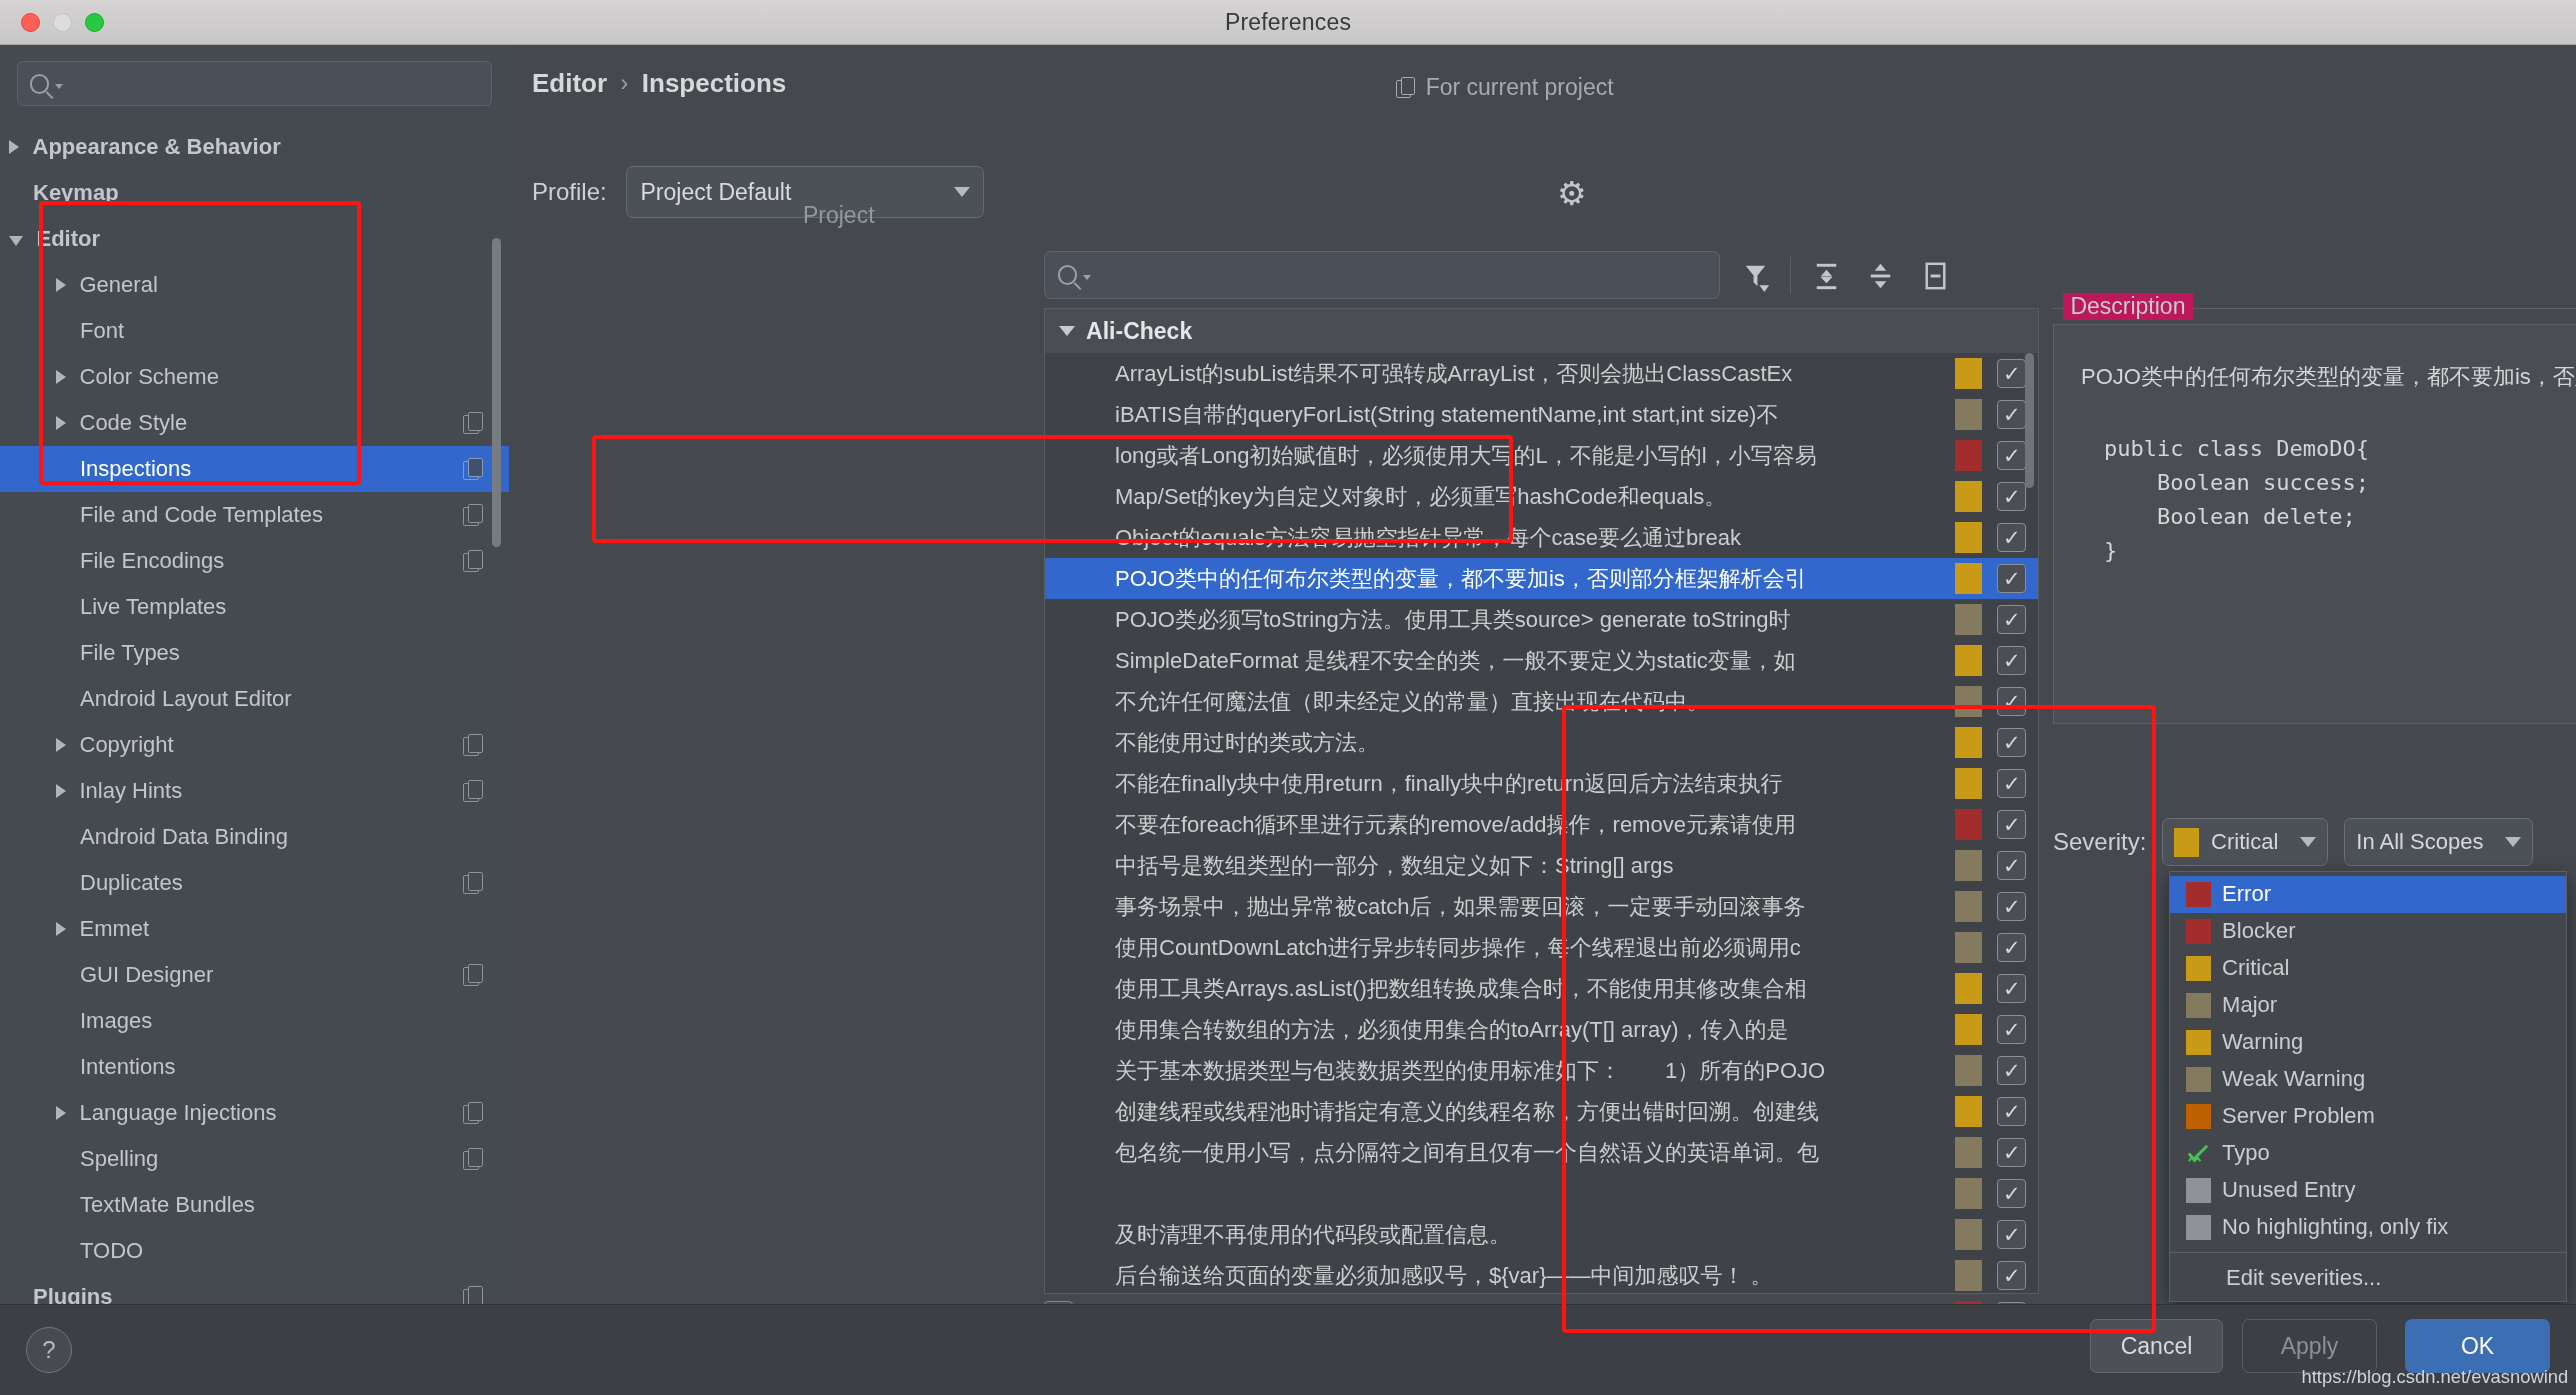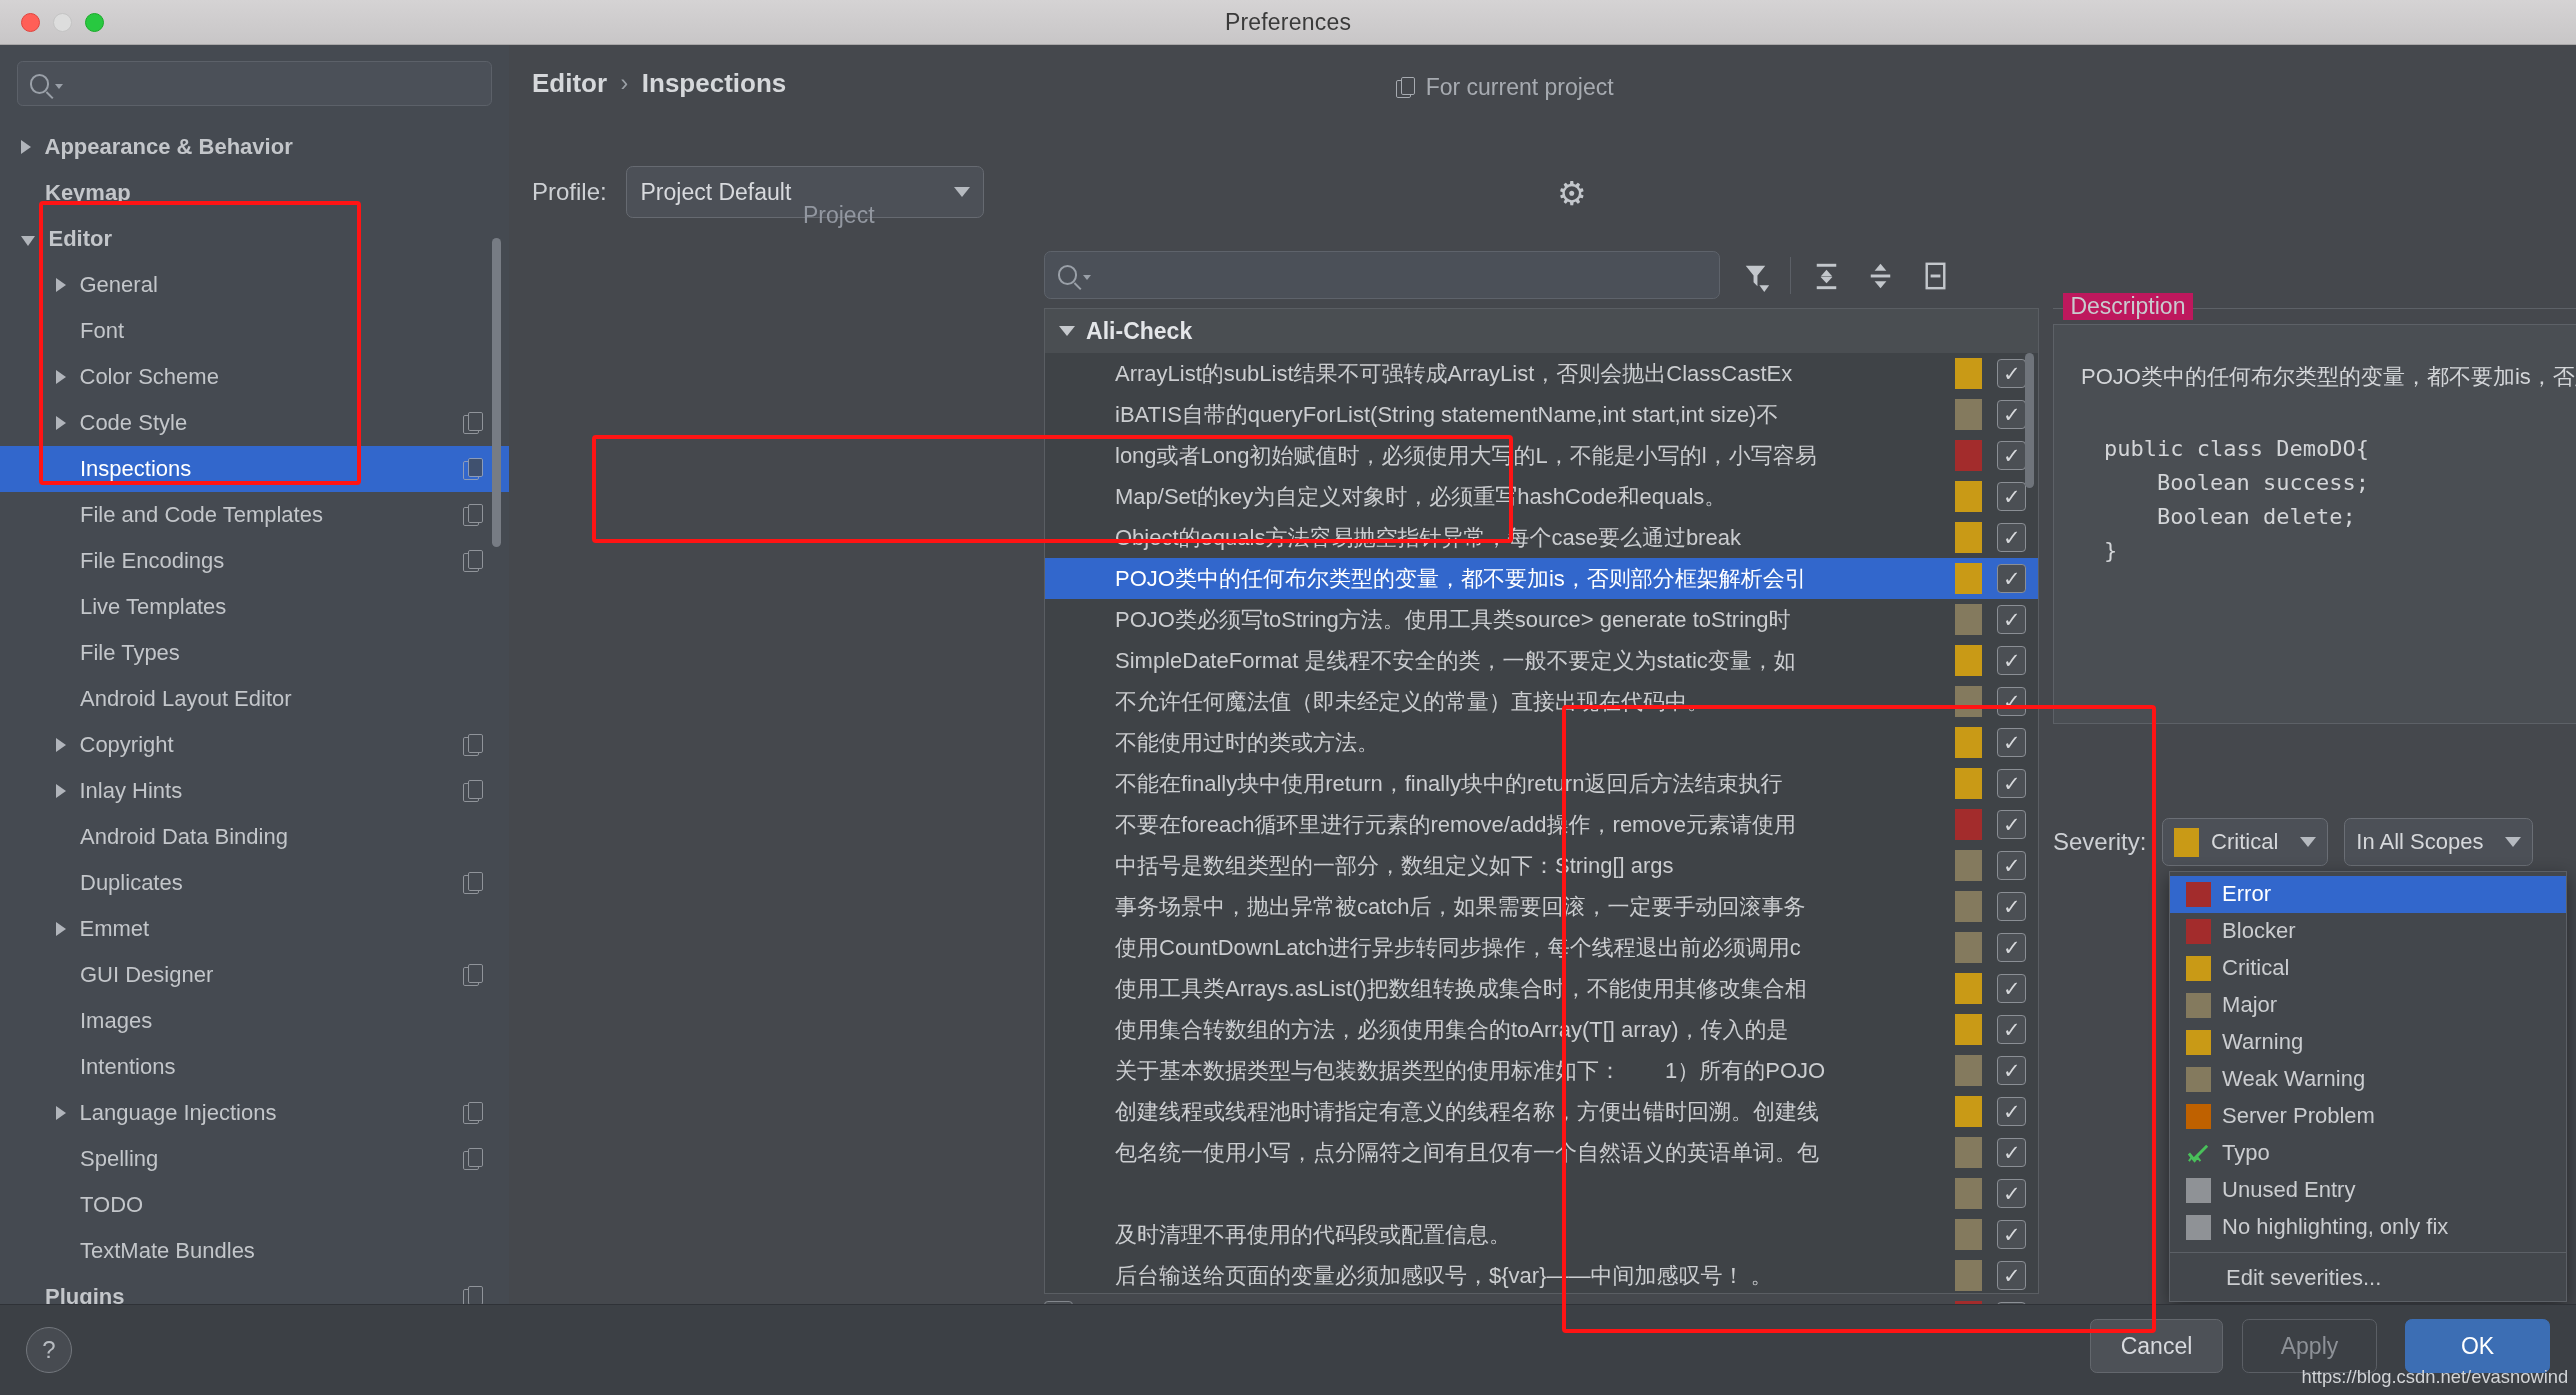--- a/index.html
+++ b/index.html
@@ -59,21 +59,21 @@
   .tree-row .arrow {
     width: 0; height: 0; flex:0 0 auto;
     border-top: 7.7px solid transparent; border-bottom: 7.7px solid transparent;
     border-left: 10.6px solid #b1b5bb; margin-right: 13.5px;
   }
   .tree-row .arrow.down {
     border-left: 7.7px solid transparent; border-right: 7.7px solid transparent;
     border-top: 10.6px solid #b1b5bb; border-bottom: none; margin-right: 13.5px; margin-top:3.9px;
   }
   .tree-row .lbl { flex: 1 1 auto; }
-  .tree-row.lvl0 { padding-left: 21px; font-weight: bold; }
+  .tree-row.lvl0 { padding-left: 9px; font-weight: bold; }
   .tree-row.lvl1 { padding-left: 56px; }
   .tree-row.lvl1.noarrow .lbl { margin-left: 24px; }
   .tree-row.lvl0.noarrow .lbl { margin-left: 24px; }
   .copy-badge {
     width: 21px; height: 21px; margin-right: 25px; position: relative; opacity:.75;
   }
   .copy-badge::before {
     content:''; position:absolute; left:0; top:2.9px; width:13.5px;height:16.4px;
     border:1.9px solid #a9adb3; border-radius:1.9px;
   }
@@ -307,24 +307,24 @@
         <div class="tree-row lvl1">
           <span class="arrow"></span>
           <span class="lbl">Language Injections</span>
           <span class="copy-badge"></span>
         </div>
         <div class="tree-row lvl1 noarrow">
           <span class="lbl">Spelling</span>
           <span class="copy-badge"></span>
         </div>
         <div class="tree-row lvl1 noarrow">
+          <span class="lbl">TextMate Bundles</span>
+        </div>
+        <div class="tree-row lvl1 noarrow">
           <span class="lbl">TODO</span>
-        </div>
-        <div class="tree-row lvl1 noarrow">
-          <span class="lbl">TextMate Bundles</span>
         </div>
         <div class="tree-row lvl0 noarrow">
           <span class="lbl">Plugins</span>
           <span class="copy-badge"></span>
         </div>
       </div>
     <div class="sb-scroll"></div>
   </div>
 
   <div class="main">

